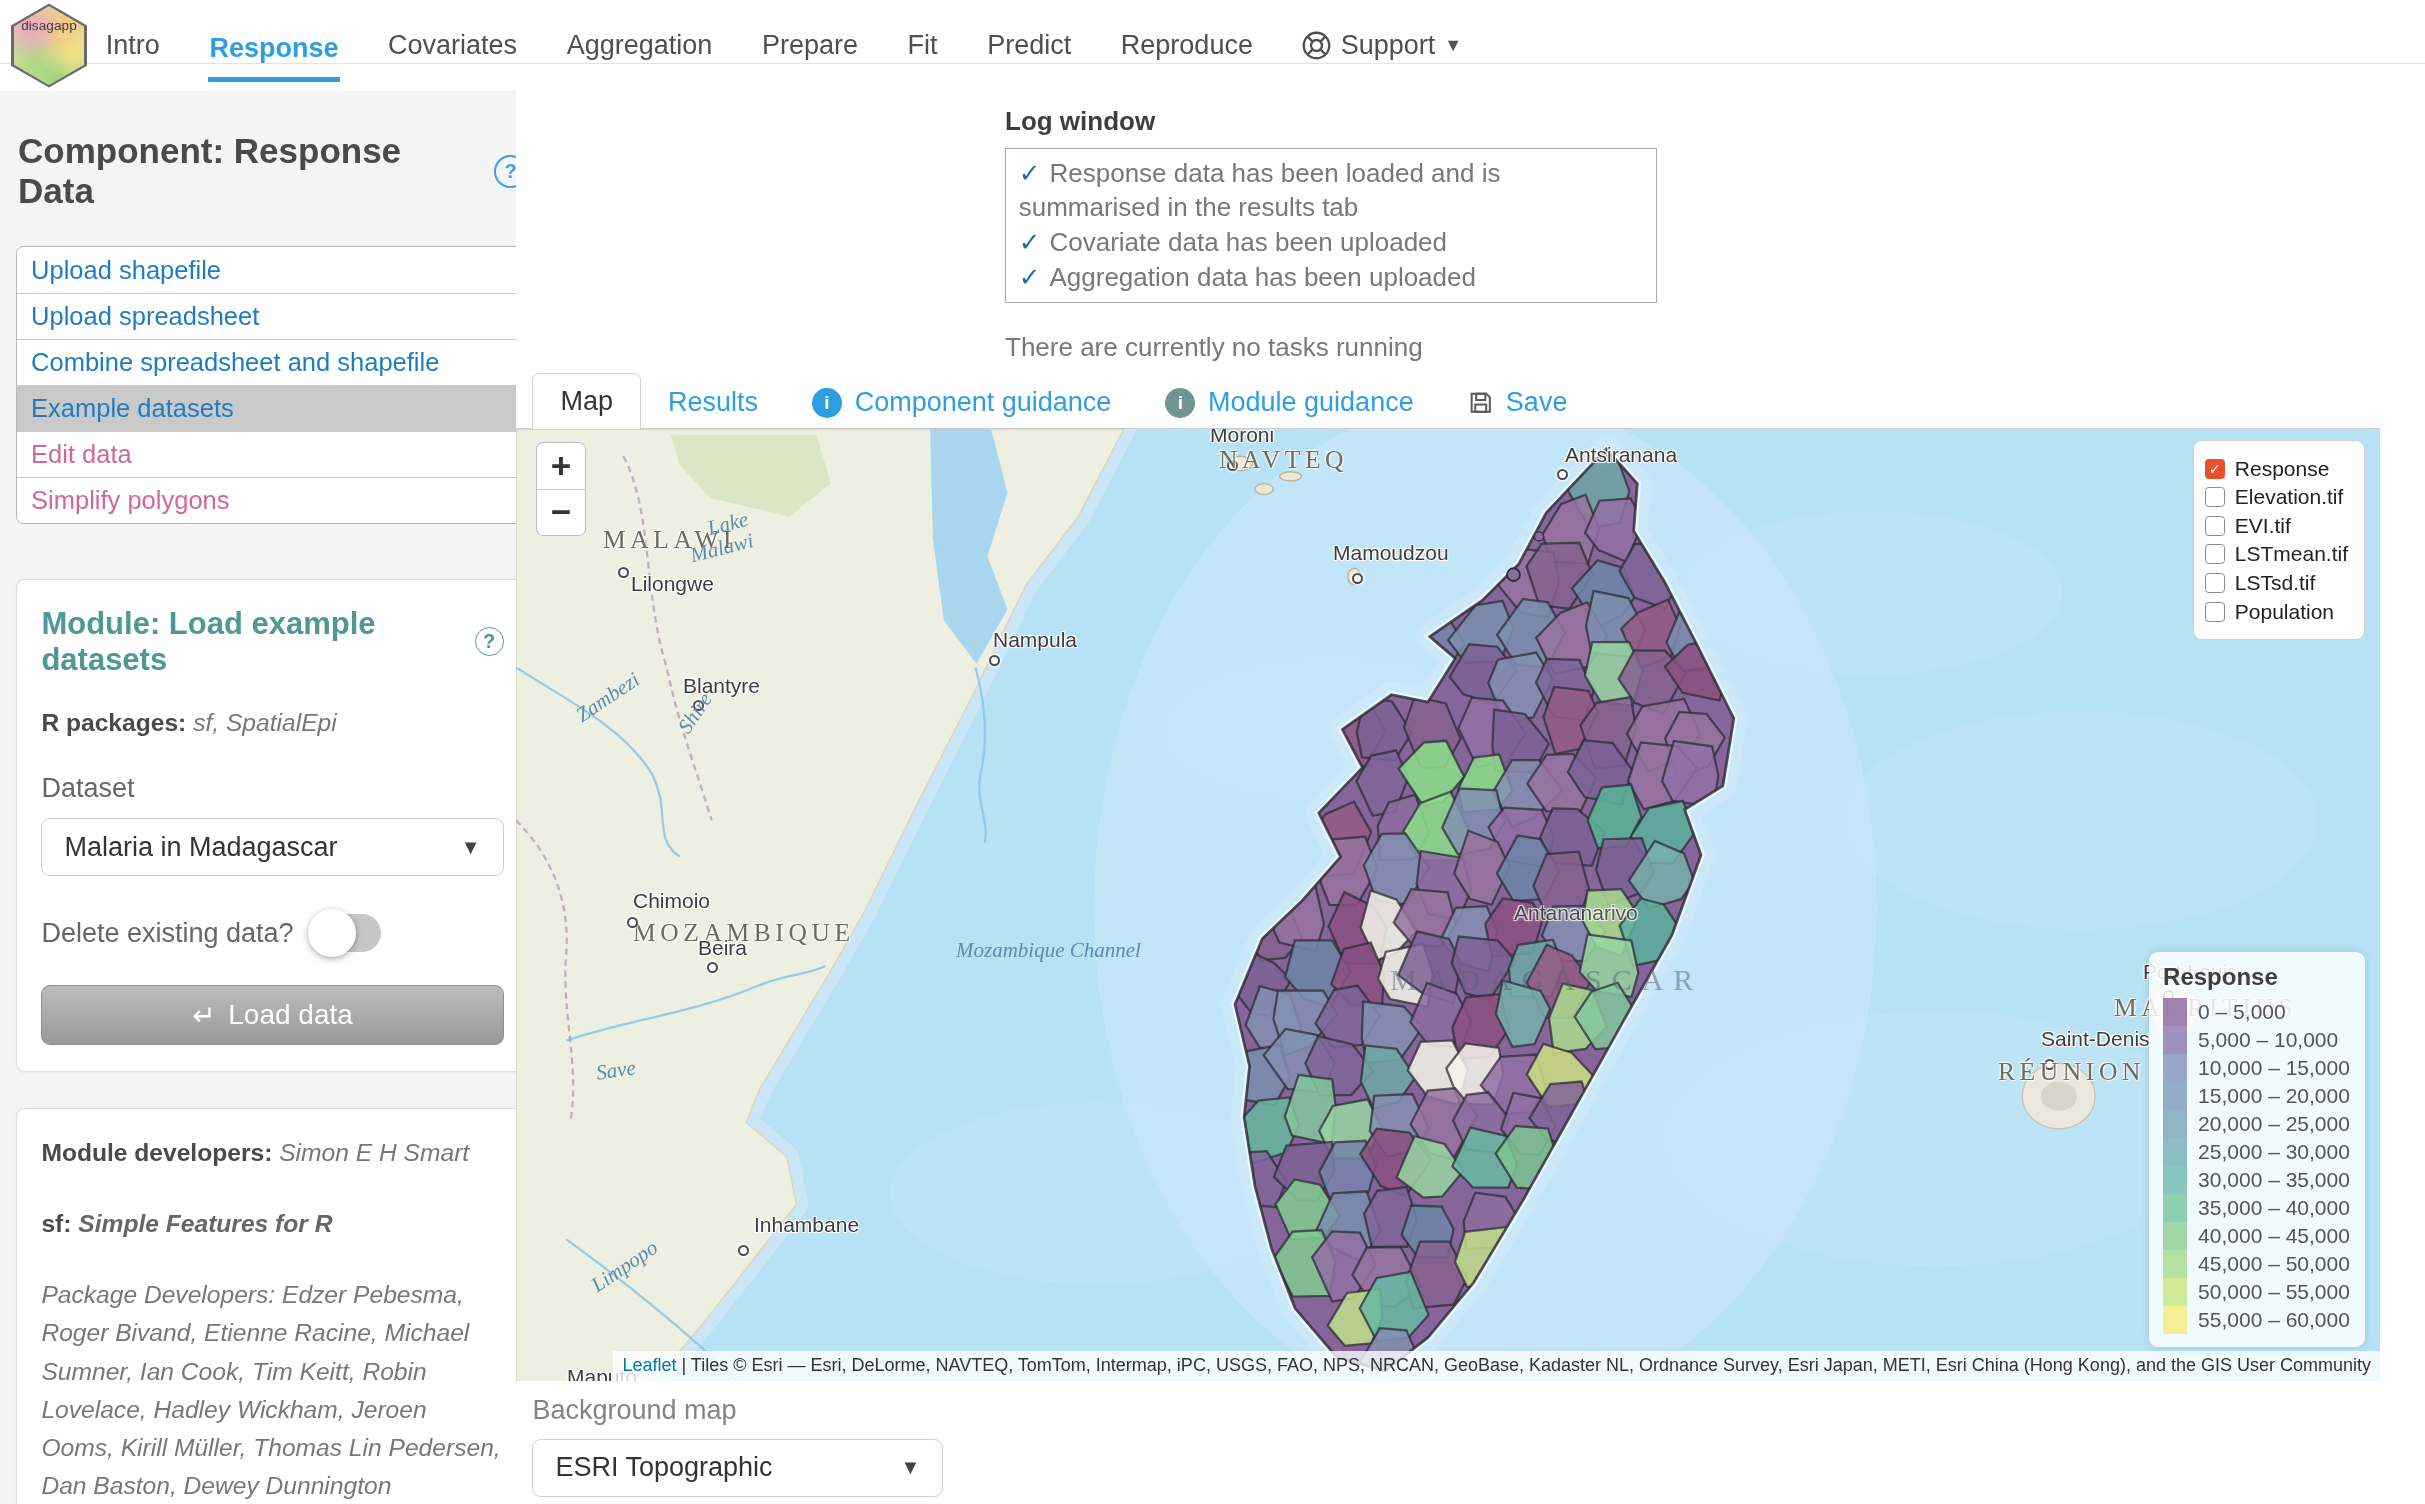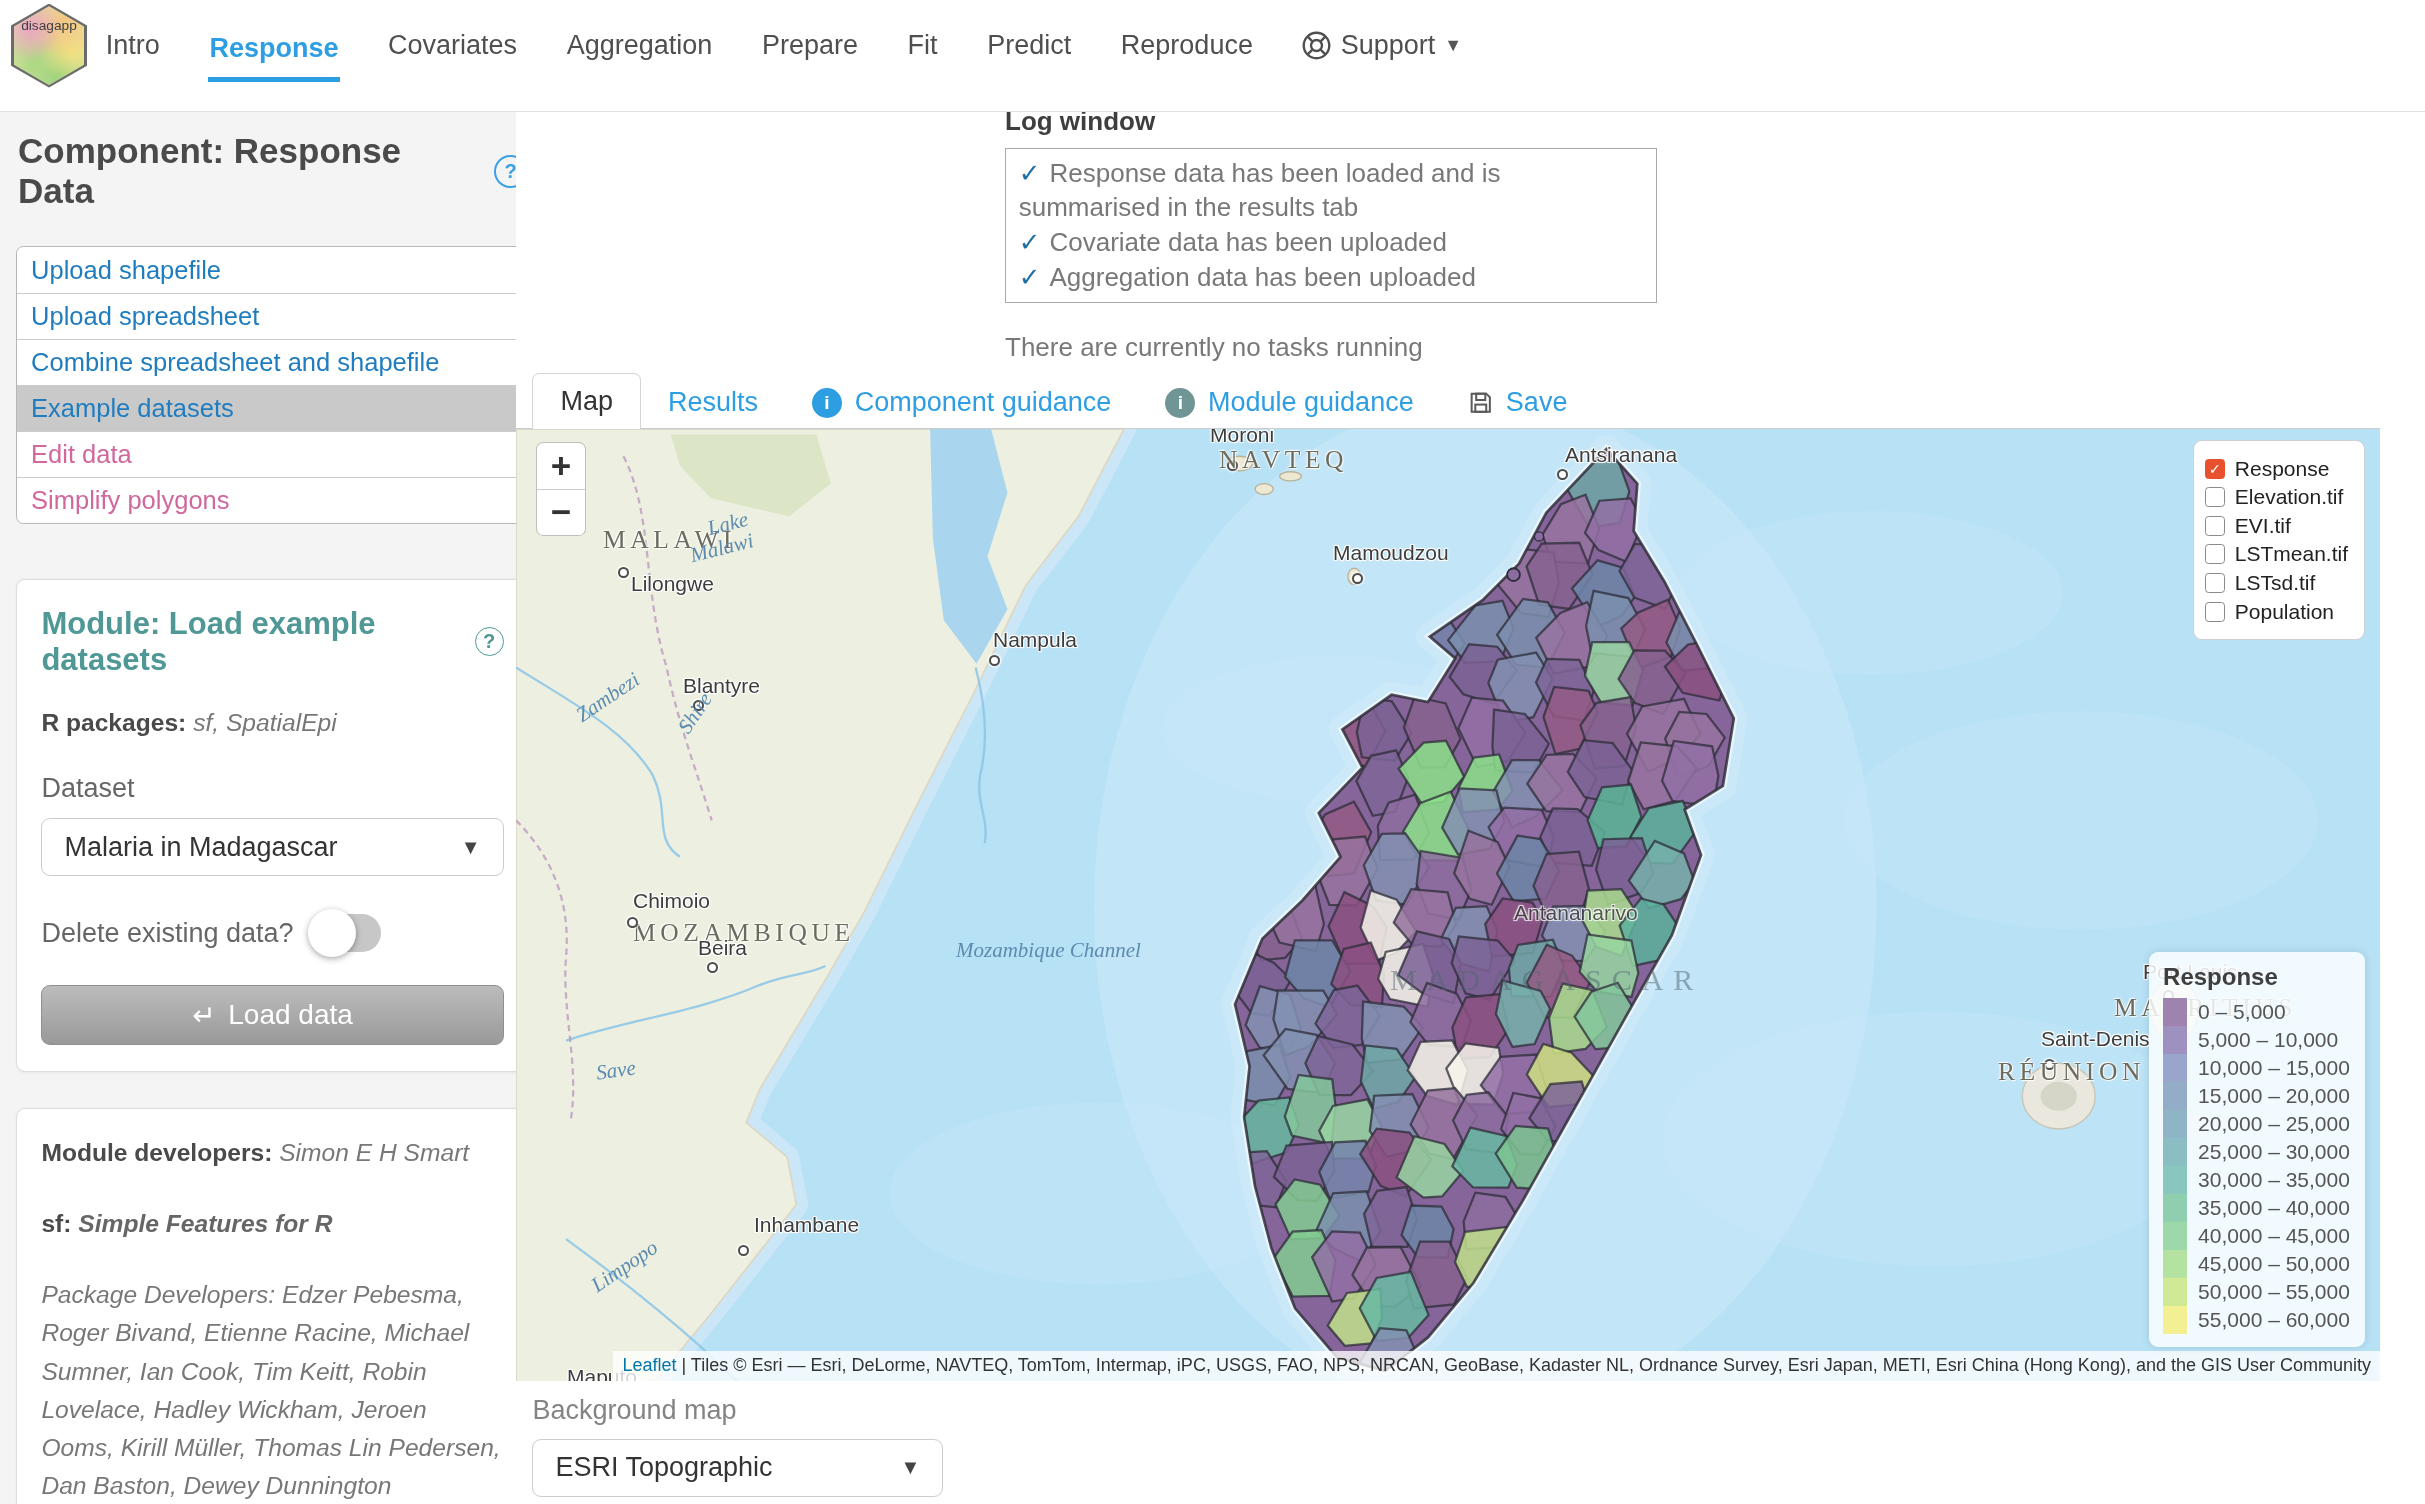--- a/index.html
+++ b/index.html
@@ -1,20 +1,20 @@
 <!DOCTYPE html>
 <html style="font-size:14.6px"><head>
 <meta charset="utf-8">
 <style>
   * { box-sizing: border-box; }
   body { margin:0; background:#fff; font-family:"Liberation Sans","DejaVu Sans",sans-serif; }
   #app { position:relative; width:2426px; height:1505px; overflow:hidden; background:#fff; }
 
   
-  .navbar { position:absolute; left:0; top:0; right:0; height:112px; background:#fff; border-bottom:0.9px solid #e2e2e2; z-index:30; }
+  .navbar { position:absolute; left:0; top:0; right:0; height:64px; background:#fff; border-bottom:0.9px solid #e2e2e2; z-index:30; }
   .logo-wrap { position:absolute; left:11px; top:3.6px; width:76px; height:84px; }
   .hex-border { position:absolute; inset:0; clip-path:polygon(50% 0,100% 26%,100% 74%,50% 100%,0 74%,0 26%); background:#6b6b6b; }
   .hex { position:absolute; inset:2.7px; clip-path:polygon(50% 0,100% 26%,100% 74%,50% 100%,0 74%,0 26%);
     background:
       radial-gradient(circle at 22% 28%, rgba(236,160,196,.95), rgba(236,160,196,0) 42%),
       radial-gradient(circle at 72% 18%, rgba(245,196,128,.95), rgba(245,196,128,0) 46%),
       radial-gradient(circle at 82% 56%, rgba(247,226,126,.95), rgba(247,226,126,0) 46%),
       radial-gradient(circle at 28% 72%, rgba(172,216,130,.95), rgba(172,216,130,0) 50%),
       radial-gradient(circle at 62% 86%, rgba(140,206,120,.95), rgba(140,206,120,0) 46%),
       radial-gradient(circle at 48% 48%, rgba(232,198,158,.9), rgba(232,198,158,0) 55%),

